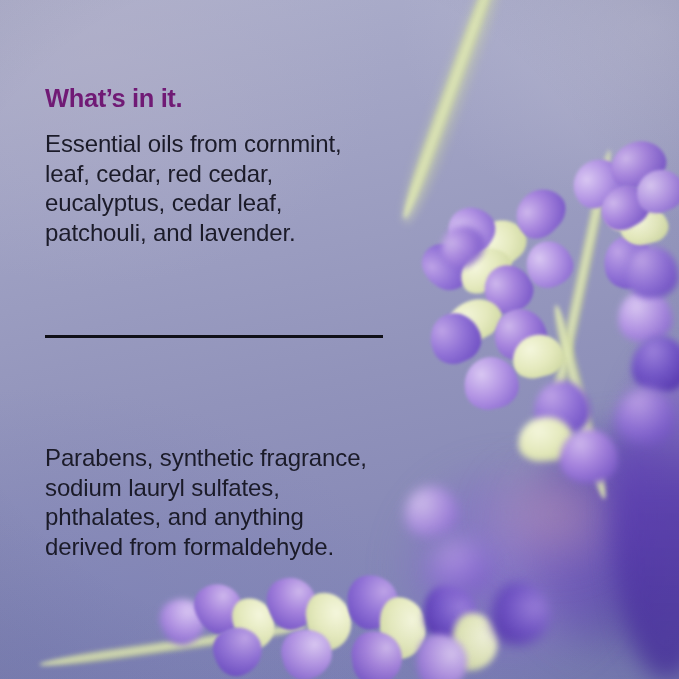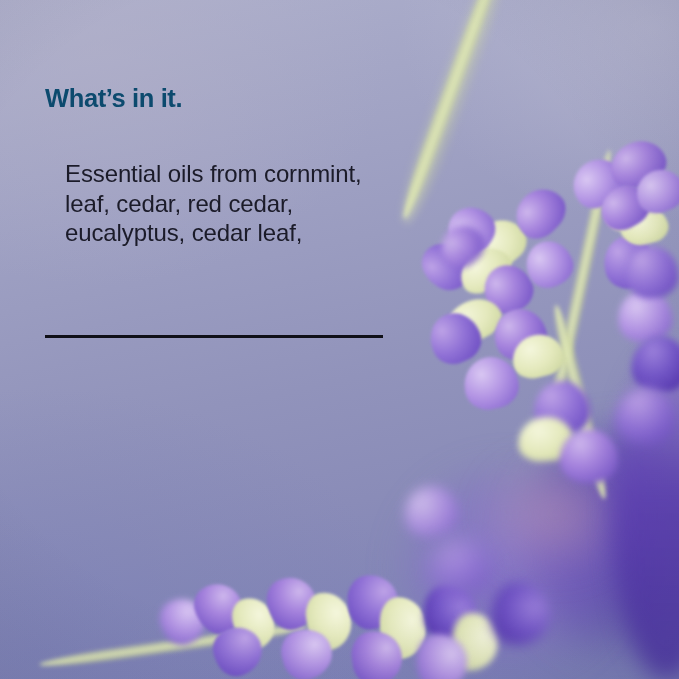--- a/index.html
+++ b/index.html
@@ -92,35 +92,35 @@
     position:absolute;
     left:45px; top:0;
     width:430px; height:679px;
   }
 
   .heading {
     position:absolute;
     font-size:25.5px;
     font-weight:bold;
     letter-spacing:-0.015em;
-    color:#0c4a6e;
+    color:#701a75;
     white-space:nowrap;
   }
   #h1 { top:84px; }
   #h2 { top:383px; }
 
   .body-block {
     position:absolute;
     font-size:24px;
     font-weight:300;
     line-height:29.5px;
     letter-spacing:-0.005em;
     color:#1b1b29;
   }
-  #b1 { top:159px;margin-left:20px; }
+  #b1 { top:129px; }
   #b2 { top:443px; }
   .body-block .line { display:block; white-space:nowrap; }
 
   .divider {
     position:absolute;
     left:45px; top:335px;
     width:338px; height:3px;
     background:#101018;
   }
 </style>
@@ -217,21 +217,28 @@
   <div class="bg-vignette"></div>
 
   <div class="content">
 
     <div class="heading" id="h1">What’s in it.</div>
 
     <div class="body-block" id="b1">
       <span class="line">Essential oils from cornmint,</span>
       <span class="line">leaf, cedar, red cedar,</span>
       <span class="line">eucalyptus, cedar leaf,</span>
-    </div>
-
-
+      <span class="line">patchouli, and lavender.</span>
+    </div>
+
+
+    <div class="body-block" id="b2">
+      <span class="line">Parabens, synthetic fragrance,</span>
+      <span class="line">sodium lauryl sulfates,</span>
+      <span class="line">phthalates, and anything</span>
+      <span class="line">derived from formaldehyde.</span>
+    </div>
 
   </div>
 
   <div class="divider"></div>
 
 </div>
 
 </body></html>

